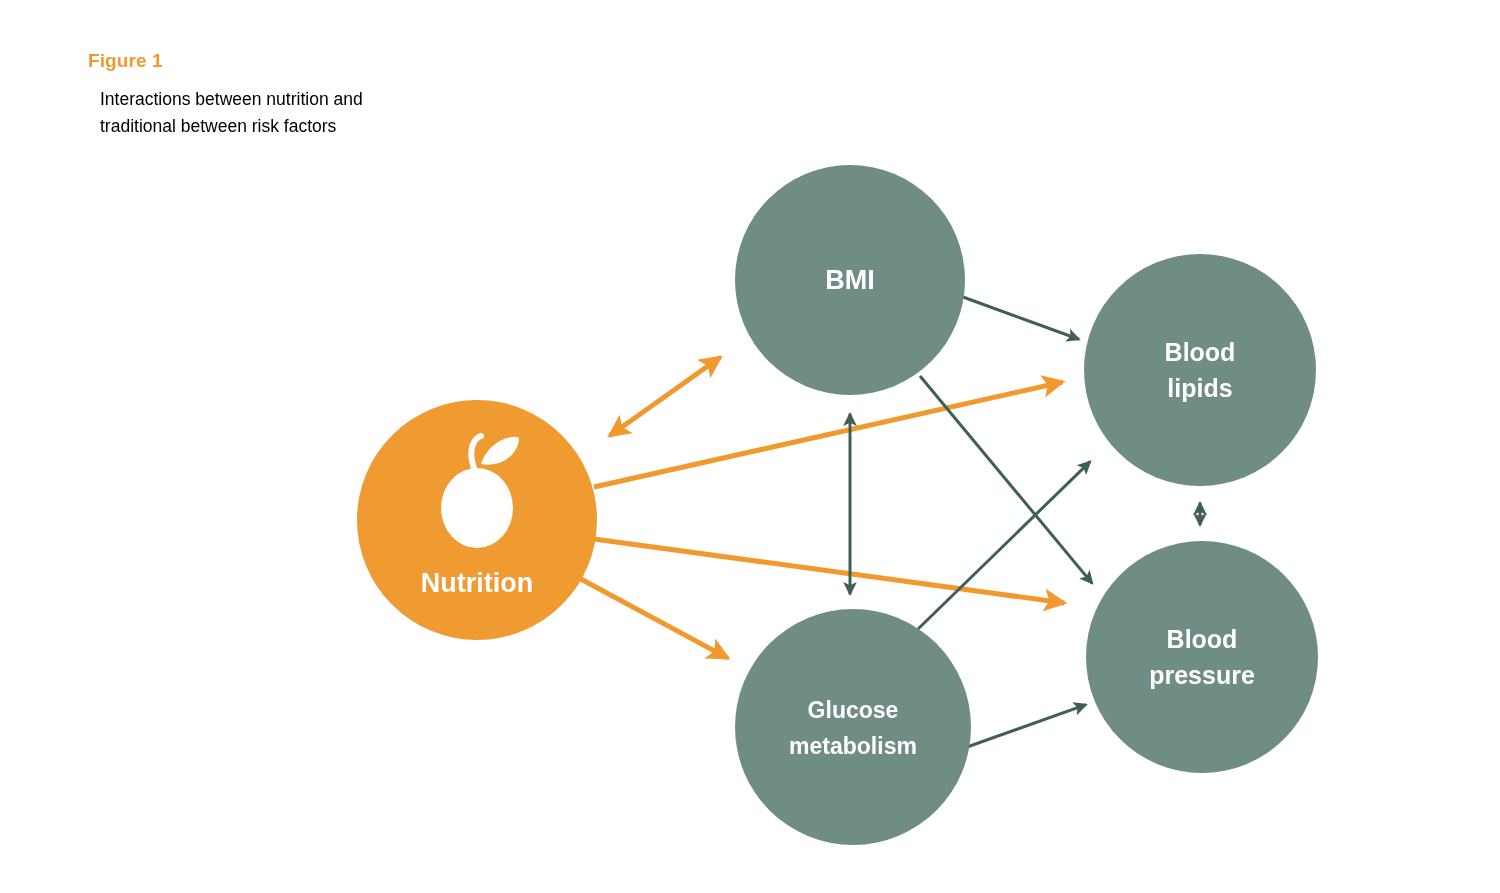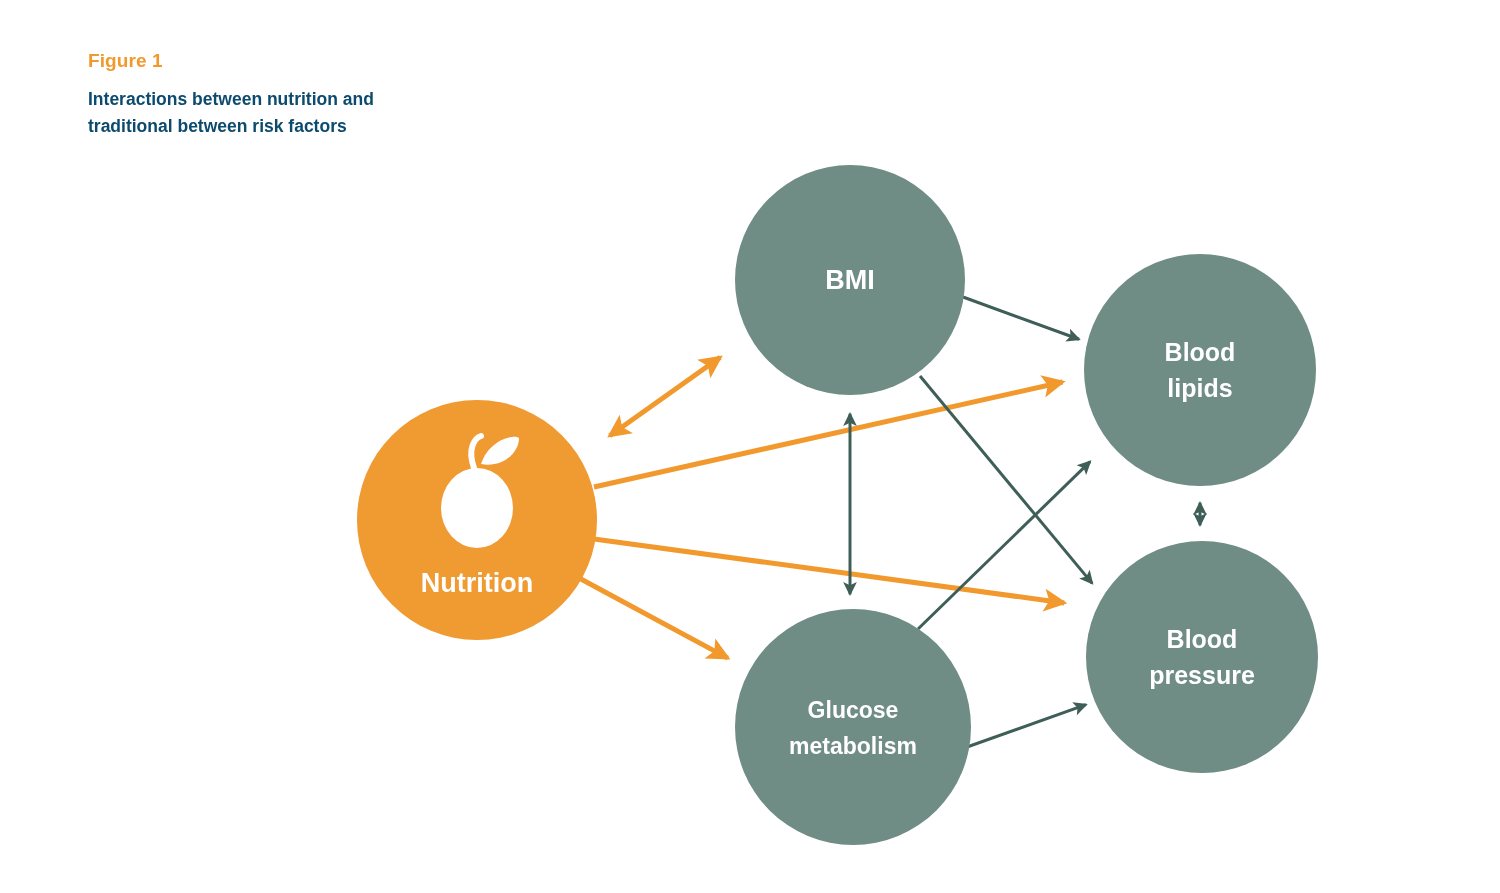--- a/index.html
+++ b/index.html
@@ -30,28 +30,28 @@
     left: 88px;
     top: 48px;
     width: 520px;
   }
   .caption-label {
     font-size: 19px;
     font-weight: bold;
     color: #F2992E;
     letter-spacing: 0.1px;
     line-height: 1.35;
-    margin: 0 0 12px 0;
+    margin: 0 0 6px 0;
   }
   .caption-text {
     font-size: 17.5px;
-    font-weight: bold;
-    color: #0c4a6e;
+    font-weight: normal;
+    color: #000000;
     line-height: 1.55;
-    margin: 0;
+    margin: 12px;
     max-width: 360px;
   }
 
   
   .diagram-canvas {
     position: absolute;
     left: 0;
     top: 0;
     width: 1500px;
     height: 893px;

